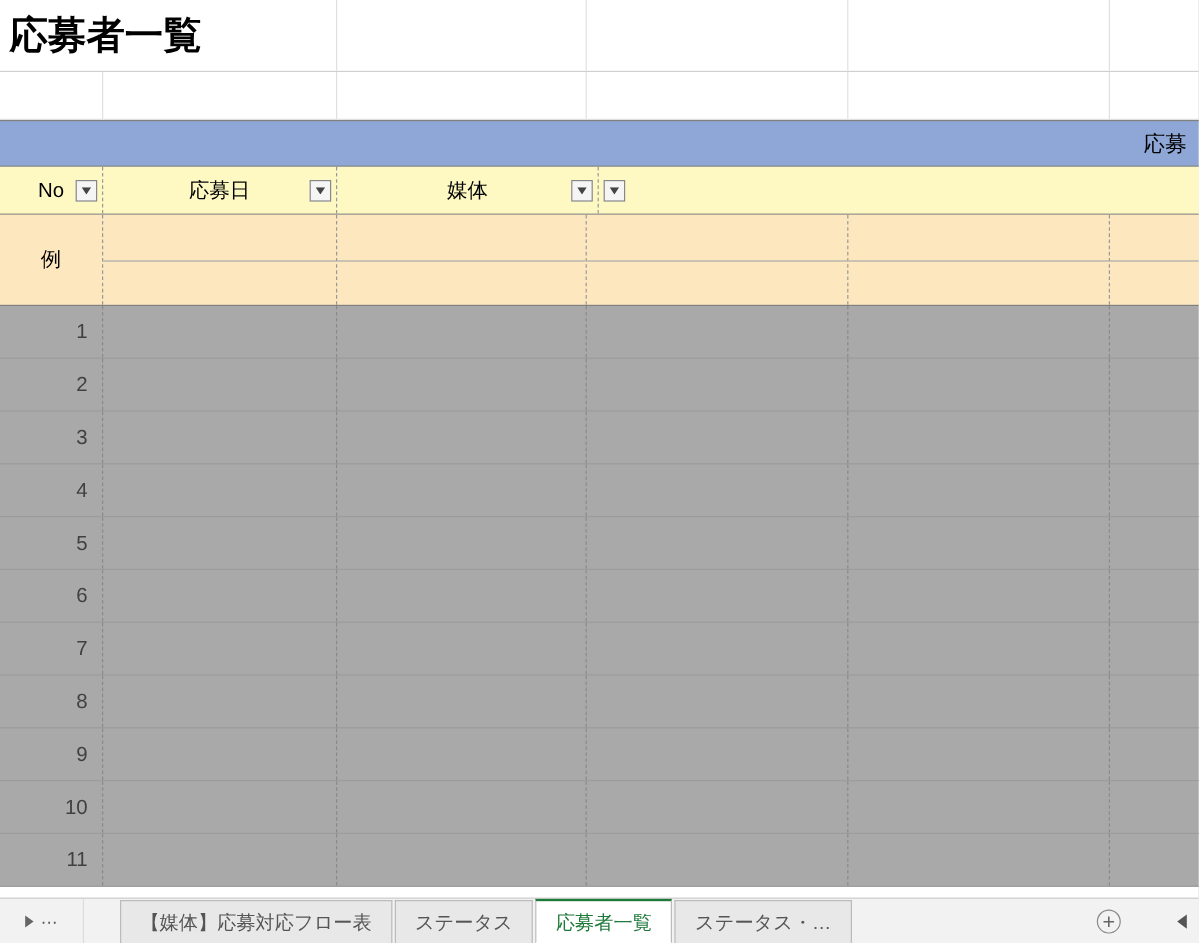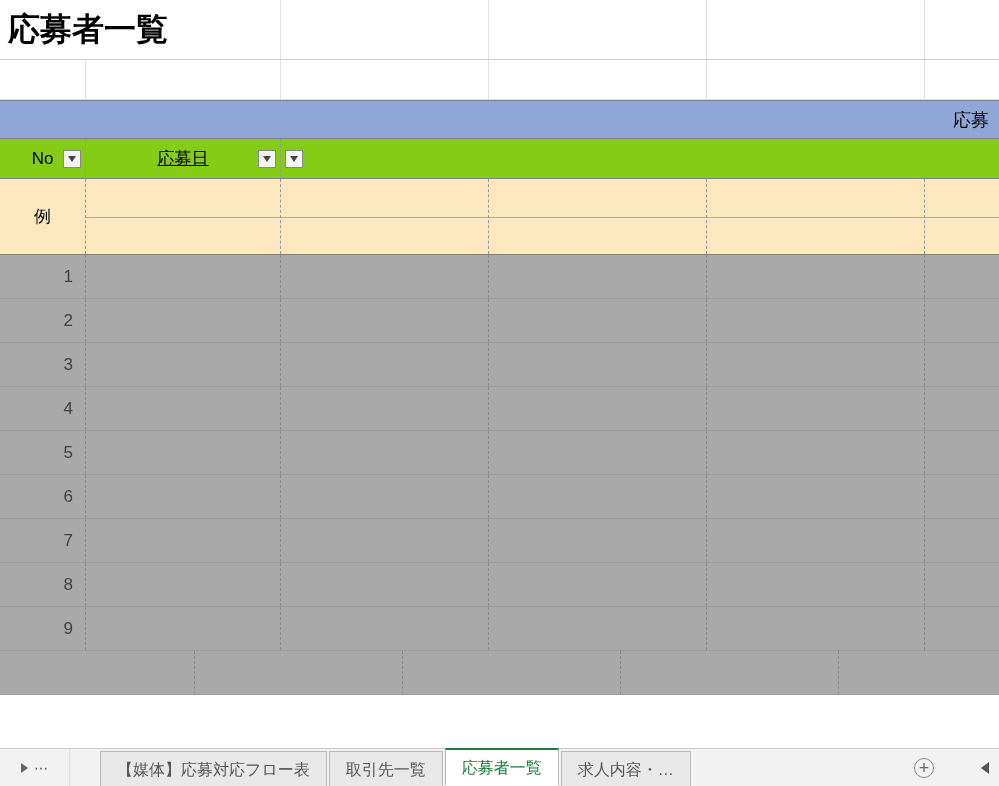--- a/index.html
+++ b/index.html
@@ -34,21 +34,21 @@
     align-items:center;
     justify-content:flex-end;
     padding-right:10px;
     font-size:18px;
     color:#000;
     border-top:1px solid #808080;
     border-bottom:1px solid #808080;
   }
   .header-row {
     display: flex;
-    background: #84cc16;
+    background: #fef9c3;
     height: 40px;
     border-bottom:1px solid #808080;
   }
   .hcell {
     display:flex;
     align-items:center;
     justify-content:center;
     position:relative;
     font-size:17px;
     color:#000;
@@ -130,21 +130,20 @@
   }
   .tab-nav .tri {
     width:0;height:0;
     border-top:5px solid transparent;
     border-bottom:5px solid transparent;
   }
   .tri-right { border-left:7px solid #666; }
   .tab-nav .dots { font-size:14px; color:#555; }
   .tabs {
     display:flex;
-    align-items:flex-end;
     padding-left:30px;
     flex:1;
   }
   .tab {
     padding: 8px 16px 6px 16px;
     background:#e8e8e8;
     border:1px solid #bbb;
     border-bottom:none;
     font-size:16px;
     color:#555;
@@ -184,21 +183,21 @@
   }
   .hscroll-end .arrow {
     width:0;height:0;
     border-top:6px solid transparent;
     border-bottom:6px solid transparent;
     border-right:8px solid #555;
   }
 
   
   .c0 { width:86px; }
-  .c1 { width:195px;text-decoration:underline; }
+  .c1 { width:195px; }
   .c2 { width:208px; }
   .c3 { width:218px; }
   .c4 { width:218px; }
   .c5 { width:74px; }
 </style>
 </head>
 <body>
 
 <div class="title-row">
   <div class="title-cell">応募者一覧</div>
@@ -233,20 +232,28 @@
     </div>
   </div>
   <div class="hcell c1">
     <span>応募日</span>
     <div class="filter-btn">
       <svg viewBox="0 0 8 6">
           <path d="M0 0 L8 0 L4 6 Z" fill="#444"></path>
         </svg>
     </div>
   </div>
+  <div class="hcell c3">
+    <span>媒体</span>
+    <div class="filter-btn">
+      <svg viewBox="0 0 8 6">
+          <path d="M0 0 L8 0 L4 6 Z" fill="#444"></path>
+        </svg>
+    </div>
+  </div>
   <div class="hcell c5" style="border-right:none;">
     <div class="filter-btn" style="right:auto;left:4px;">
       <svg viewBox="0 0 8 6">
           <path d="M0 0 L8 0 L4 6 Z" fill="#444"></path>
         </svg>
     </div>
   </div>
 </div>
 
 <div class="example-row">
@@ -337,38 +344,47 @@
     </div>
     <div class="data-row">
       <div class="dcell c0">9</div>
       <div class="dcell c1"></div>
       <div class="dcell c2"></div>
       <div class="dcell c3"></div>
       <div class="dcell c4"></div>
       <div class="dcell c5" style="border-right: none;"></div>
     </div>
     <div class="data-row">
+      <div class="dcell c0">10</div>
+      <div class="dcell c1"></div>
+      <div class="dcell c2"></div>
+      <div class="dcell c3"></div>
+      <div class="dcell c4"></div>
+      <div class="dcell c5" style="border-right: none;"></div>
+    </div>
+    <div class="data-row">
+      <div class="dcell c0">11</div>
       <div class="dcell c1"></div>
       <div class="dcell c2"></div>
       <div class="dcell c3"></div>
       <div class="dcell c4"></div>
       <div class="dcell c5" style="border-right: none;"></div>
     </div>
   </div>
 
 <div class="tabs-bar">
   <div class="tab-nav">
     <div class="tri tri-right"></div>
     <span class="dots">⋯</span>
   </div>
   <div class="tabs" id="tabs">
       <div class="tab">【媒体】応募対応フロー表</div>
-      <div class="tab">取引先一覧</div>
+      <div class="tab">ステータス</div>
       <div class="tab active">応募者一覧</div>
-      <div class="tab">求人内容・…</div>
+      <div class="tab">ステータス・…</div>
     </div>
   <div class="add-sheet">
     <div class="circ">+</div>
   </div>
   <div class="hscroll-end">
     <div class="arrow"></div>
   </div>
 </div>
 
 </body></html>

